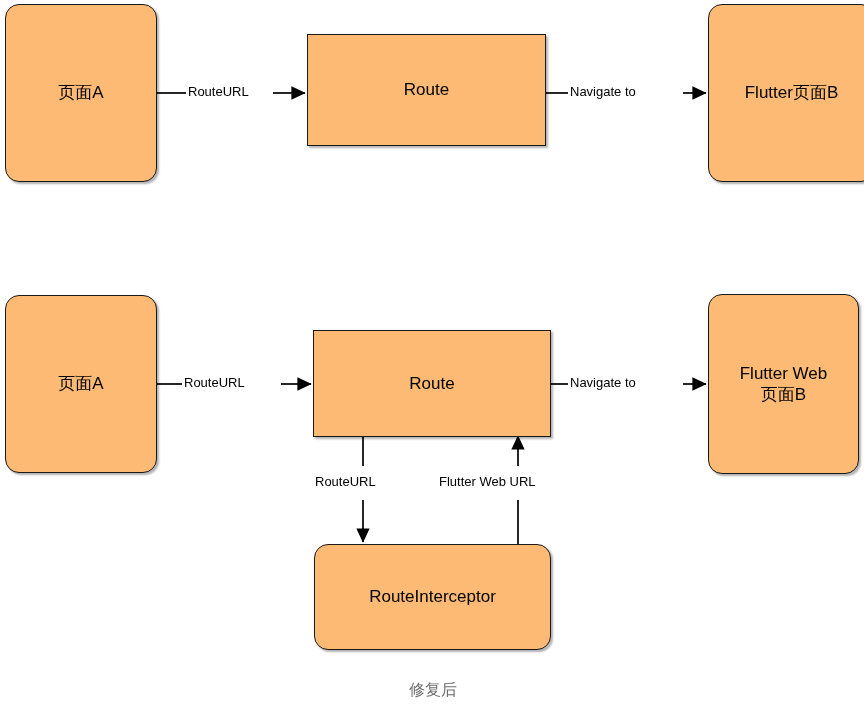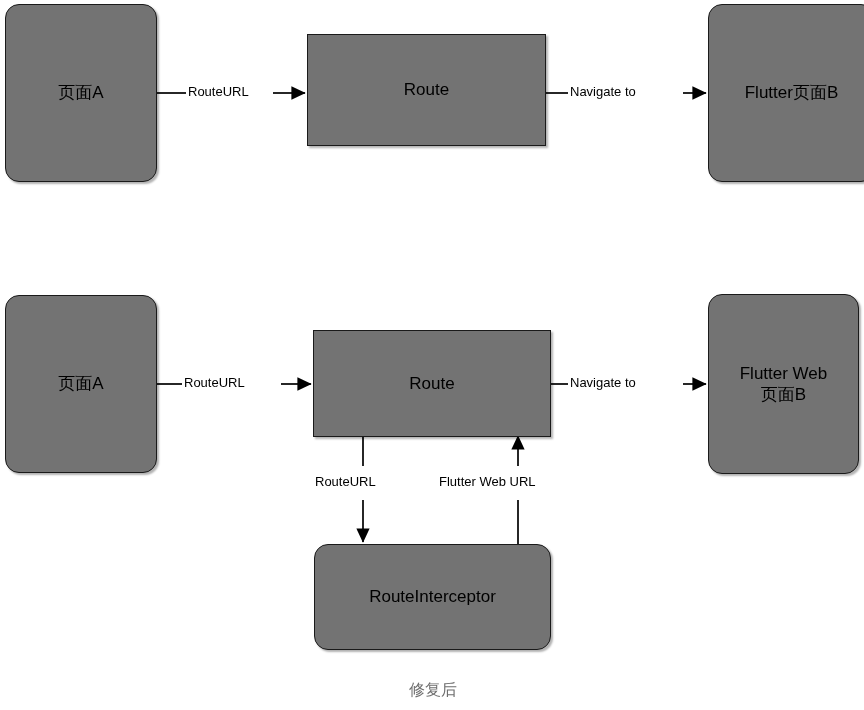--- a/index.html
+++ b/index.html
@@ -23,21 +23,21 @@
     position: absolute;
     left: 0;
     top: 0;
     width: 864px;
     height: 710px;
     pointer-events: none;
   }
   .node {
     position: absolute;
     box-sizing: border-box;
-    background: #737373;
+    background: #fdba74;
     border: 1.6px solid #1a1a1a;
     display: flex;
     align-items: center;
     justify-content: center;
     text-align: center;
     font-size: 17px;
     line-height: 1.25;
     color: #000000;
     box-shadow: 2px 2px 2px rgba(0,0,0,0.30);
   }

